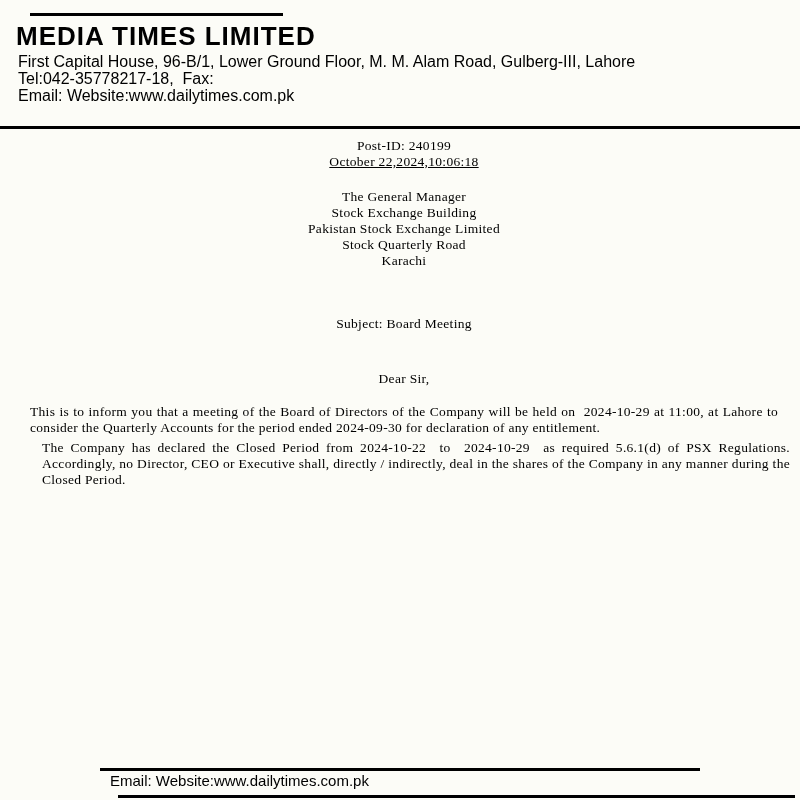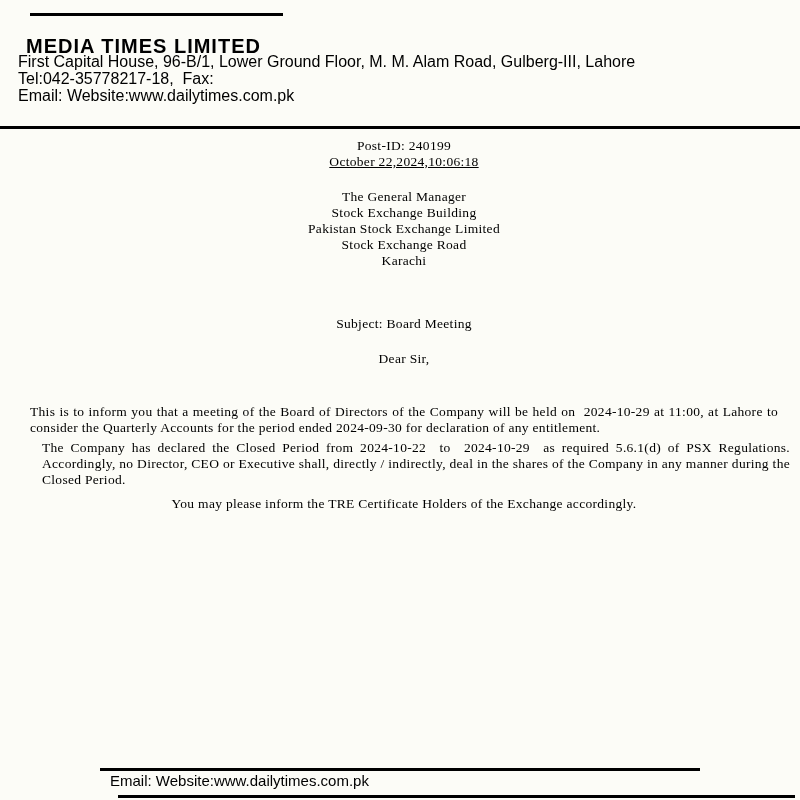--- a/index.html
+++ b/index.html
@@ -15,38 +15,38 @@
 
   .rule { position: absolute; background: var(--ink); }
   .rule-top     { left: 30px;  top: 13px;  width: 253px; height: 3px; }
   .rule-header  { left: 0;     top: 126px; width: 800px; height: 3px; }
   .rule-footer  { left: 100px; top: 768px; width: 600px; height: 3px; }
   .rule-bottom  { left: 118px; top: 795px; width: 677px; height: 3px; }
 
   .company-name {
     position: absolute; left: 16px; top: 22px;
     font-family: "Liberation Sans", sans-serif;
-    font-size: 20px; font-weight: 700; letter-spacing: 1px;
-    line-height: 28px; white-space: nowrap; margin: 10px;
+    font-size: 26px; font-weight: 700; letter-spacing: 1px;
+    line-height: 28px; white-space: nowrap; margin: 0;
   }
   .head-lines {
     position: absolute; left: 18px; top: 53px;
     font-family: "Liberation Sans", sans-serif;
     font-size: 16px; line-height: 17px; white-space: nowrap;
   }
 
   .body-text {
     font-size: 13.5px; line-height: 16px; letter-spacing: 0.3px; text-align: center;
   }
   .abs { position: absolute; left: 30px; width: 748px; }
   .pos-postid   { top: 138px; }
   .pos-date     { top: 154px; text-decoration: underline; }
   .pos-recipient{ top: 189px; }
   .pos-subject  { top: 316px; }
-  .pos-salute   { top: 351px; }
+  .pos-salute   { top: 371px; }
   .pos-p1       { top: 384px; margin-top: 20px; }
   .pos-p2       { top: 440px; margin-left: 12px; }
   .pos-p3       { top: 496px; }
   .pos-closing  { top: 528px; }
   .justify { text-align: justify; }
   .bold { font-weight: 400; }
 
   .footer-email {
     position: absolute; left: 110px; top: 772px;
     font-family: "Liberation Sans", sans-serif;
@@ -71,33 +71,32 @@
   <div class="rule rule-header"></div>
 
   <div class="abs body-text pos-postid"><span>Post-ID:</span> <span>240199</span></div>
 
   <div class="abs body-text pos-date">October 22,2024,10:06:18</div>
 
   <div class="abs body-text pos-recipient">
     <div class="bold">The General Manager</div>
     <div>Stock Exchange Building</div>
     <div>Pakistan Stock Exchange Limited</div>
-    <div>Stock Exchange Road</div>
+    <div>Stock Quarterly Road</div>
     <div>Karachi</div>
   </div>
 
   <div class="abs body-text pos-subject"><span>Subject:</span> <span class="bold">Board Meeting</span></div>
 
   <div class="abs body-text pos-salute">Dear Sir,</div>
 
   <div class="abs body-text justify pos-p1">This is to inform you that a meeting of the Board of Directors of the Company will be held on &nbsp;2024-10-29 at 11:00, at Lahore to consider the Quarterly Accounts for the period ended 2024-09-30 for declaration of any entitlement.</div>
 
   <div class="abs body-text justify pos-p2">The Company has declared the Closed Period from 2024-10-22 &nbsp;to &nbsp;2024-10-29 &nbsp;as required 5.6.1(d) of PSX Regulations. Accordingly, no Director, CEO or Executive shall, directly / indirectly, deal in the shares of the Company in any manner during the Closed Period.</div>
 
-  <div class="abs body-text pos-p3">You may please inform the TRE Certificate Holders of the Exchange accordingly.</div>
 
 
   <div class="rule rule-footer"></div>
 
   <div class="footer-email">Email: Website:www.dailytimes.com.pk</div>
 
   <div class="rule rule-bottom"></div>
 
 </div>
 

